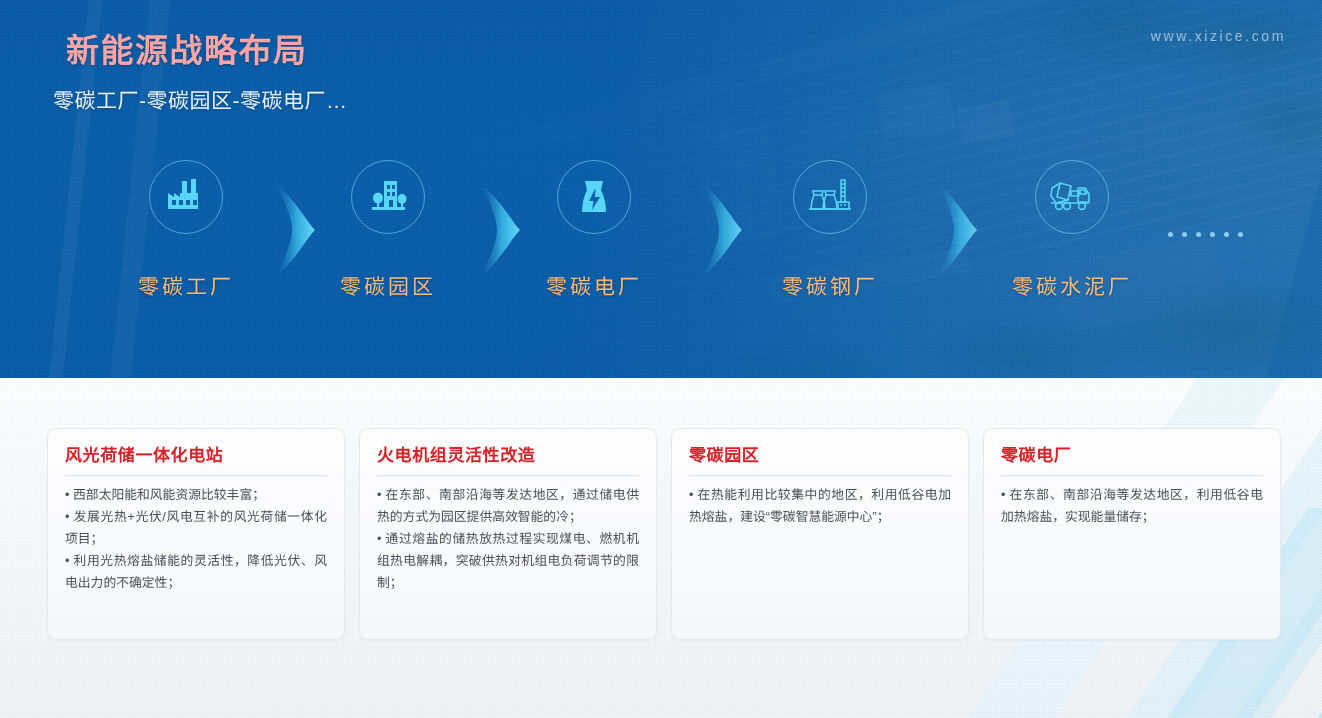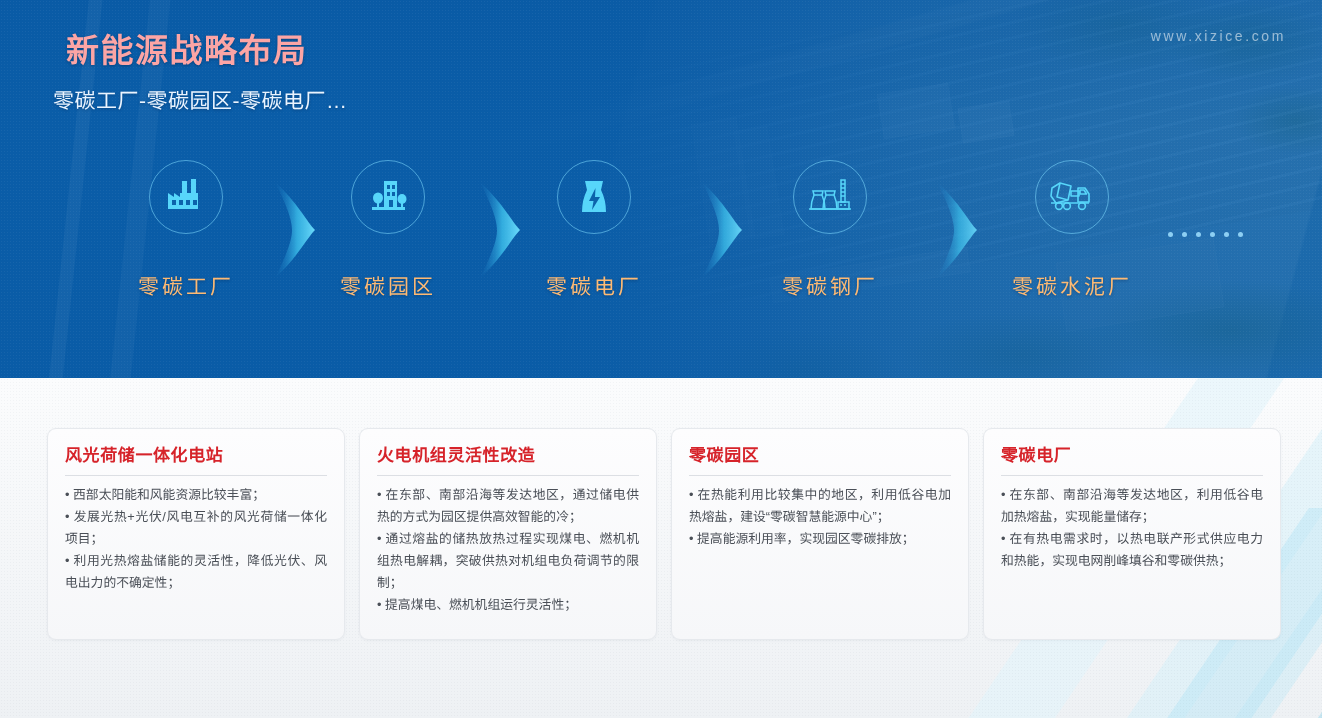--- a/index.html
+++ b/index.html
@@ -352,37 +352,34 @@
           <p>• 利用光热熔盐储能的灵活性，降低光伏、风电出力的不确定性；</p>
         </div>
       </div>
 
       <div class="card" style="left:359px;width:298px">
         <div class="card-title">火电机组灵活性改造</div>
         <div class="card-rule"></div>
         <div class="card-body">
           <p>• 在东部、南部沿海等发达地区，通过储电供热的方式为园区提供高效智能的冷；</p>
           <p>• 通过熔盐的储热放热过程实现煤电、燃机机组热电解耦，突破供热对机组电负荷调节的限制；</p>
-          <p>• 提高煤电、燃机机组运行灵活性；</p>
         </div>
       </div>
 
       <div class="card" style="left:671px;width:298px">
         <div class="card-title">零碳园区</div>
         <div class="card-rule"></div>
         <div class="card-body">
           <p>• 在热能利用比较集中的地区，利用低谷电加热熔盐，建设“零碳智慧能源中心”；</p>
-          <p>• 提高能源利用率，实现园区零碳排放；</p>
         </div>
       </div>
 
       <div class="card" style="left:983px;width:298px">
         <div class="card-title">零碳电厂</div>
         <div class="card-rule"></div>
         <div class="card-body">
           <p>• 在东部、南部沿海等发达地区，利用低谷电加热熔盐，实现能量储存；</p>
-          <p>• 在有热电需求时，以热电联产形式供应电力和热能，实现电网削峰填谷和零碳供热；</p>
         </div>
       </div>
 
     </div>
   </div>
 </div>
 
 </body></html>

